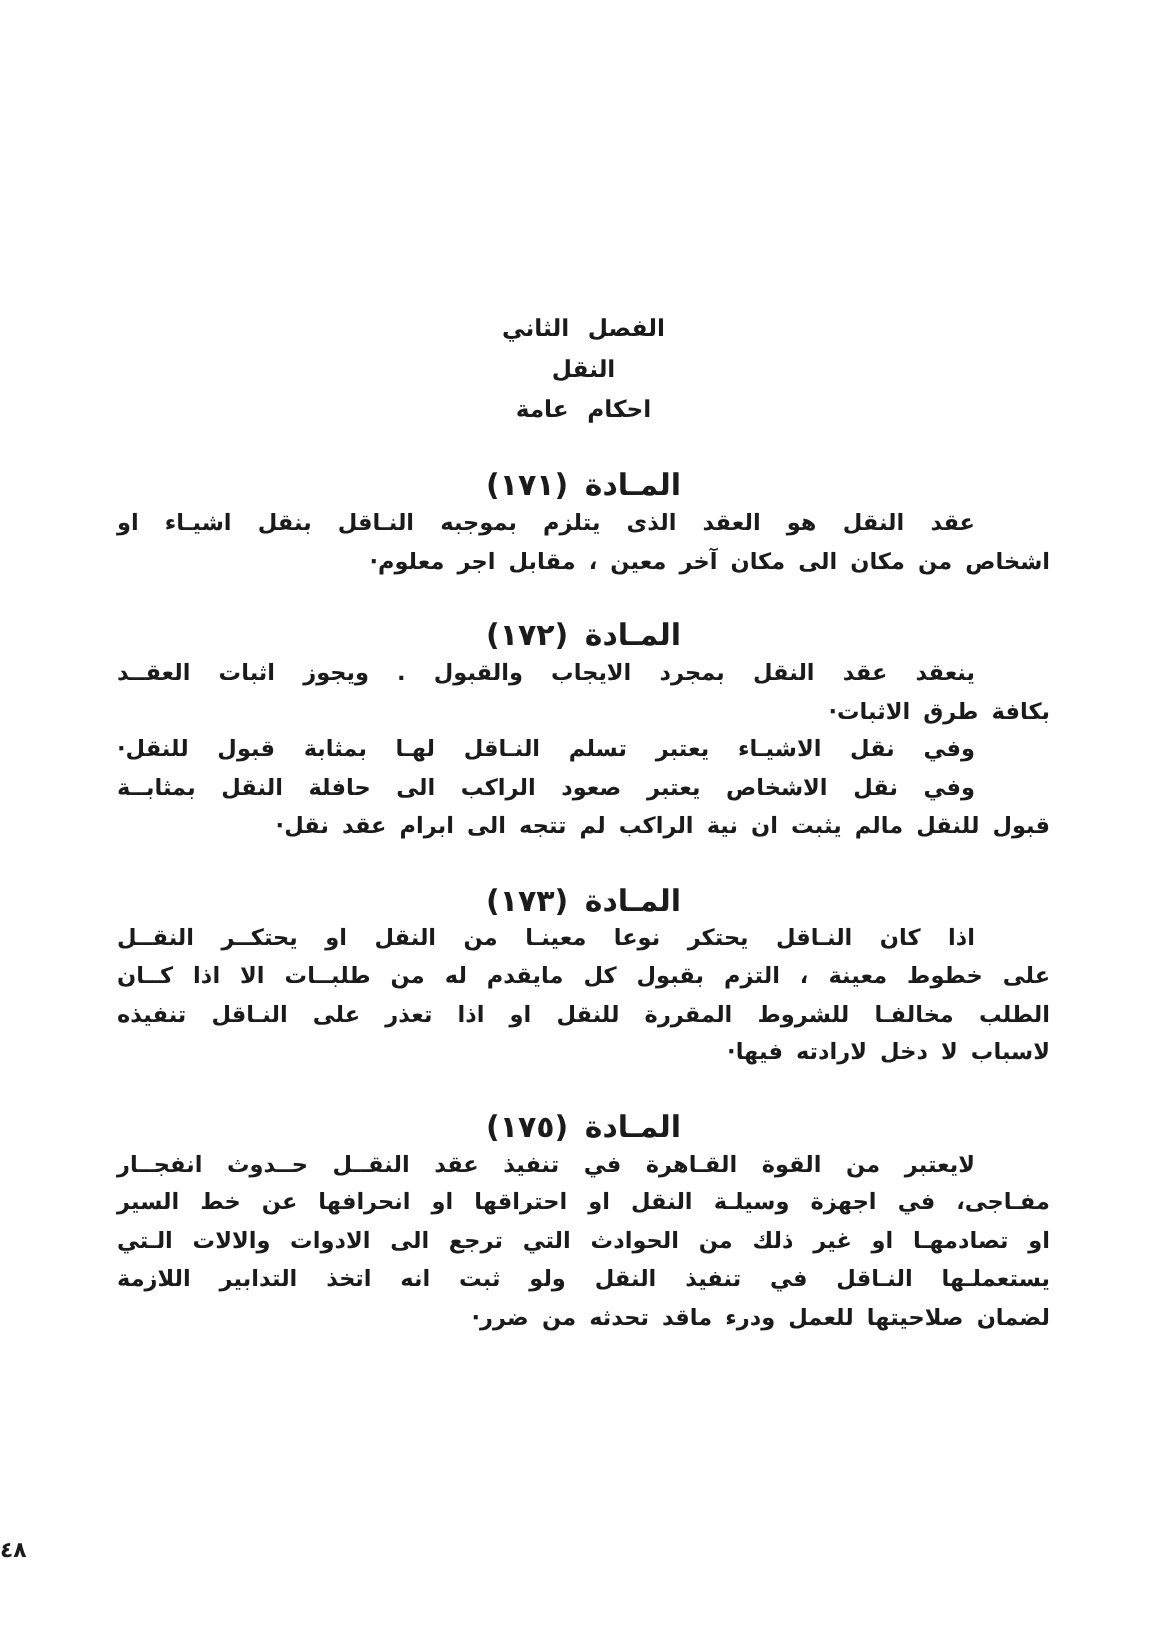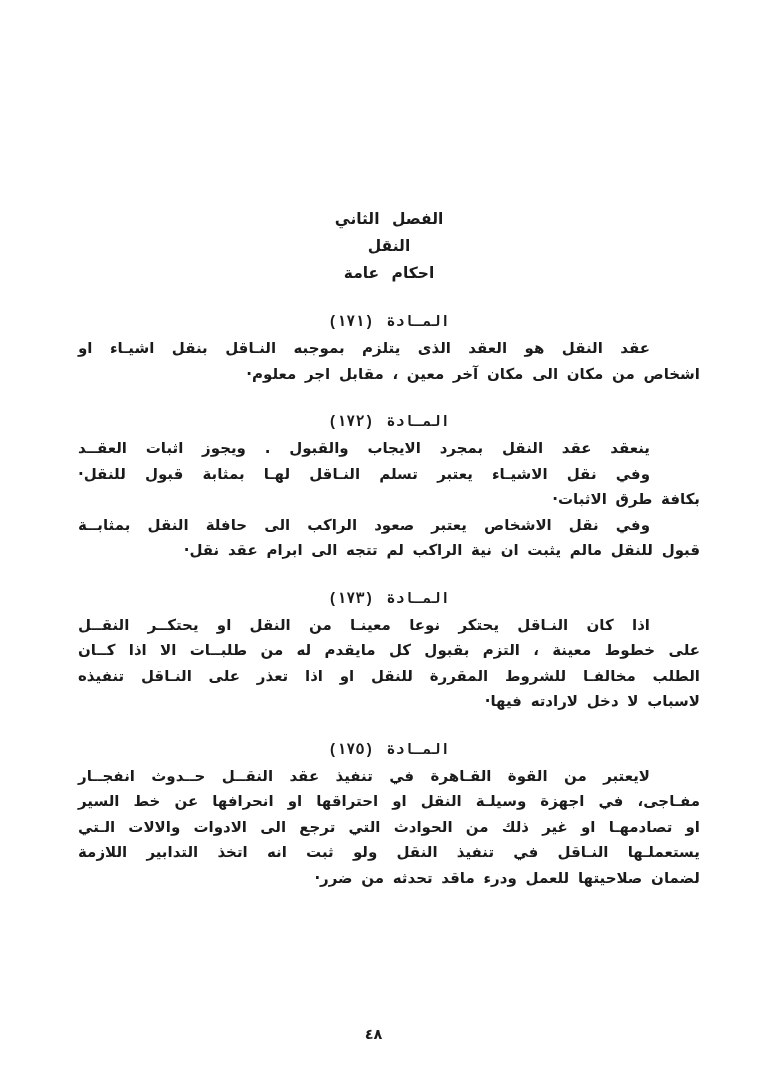--- a/index.html
+++ b/index.html
@@ -26,45 +26,44 @@
     text-align: center;
     font-size: 15.5px;
     line-height: 27px;
     word-spacing: 7px;
     letter-spacing: 0.3px;
   }
   .article { margin-top: 23px; }
   .article.first-article { margin-top: 23px; }
   .article-header {
     text-align: center;
-    font-size: 15px;
+    font-size: 20px;
     line-height: 26px;
     word-spacing: 4px;
-    font-family: Liberation Mono, monospace;
   }
   .line {
     font-size: 15px;
     line-height: 25.5px;
     word-spacing: 2px;
   }
   .line.first { padding-right: 50px; }
   .line.j {
     text-align: justify;
     text-align-last: justify;
     text-justify: inter-word;
   }
   .line.end {
     word-spacing: 3.5px;
   }
   .page-number {
     position: absolute;
     top: 1026px;
     left: 0;
     right: 0;
-    text-align: center;
+    text-align: left;
     font-size: 14.5px;
     letter-spacing: 7px;
     padding-right: 30px; 
   }
 </style>
 </head>
 <body>
 
 <div class="page">
   <div class="content">
@@ -77,22 +76,22 @@
 
     <div class="article first-article">
       <div class="article-header">المـادة (١٧١)</div>
       <div class="line first j">عقد النقل هو العقد الذى يتلزم بموجبه النـاقل بنقل اشيـاء او</div>
       <div class="line end">اشخاص من مكان الى مكان آخر معين ، مقابل اجر معلوم·</div>
     </div>
 
     <div class="article">
       <div class="article-header">المـادة (١٧٢)</div>
       <div class="line first j">ينعقد عقد النقل بمجرد الايجاب والقبول . ويجوز اثبات العقــد</div>
+      <div class="line end">بكافة طرق الاثبات·</div>
       <div class="line first j">وفي نقل الاشيـاء يعتبر تسلم النـاقل لهـا بمثابة قبول للنقل·</div>
-      <div class="line end">بكافة طرق الاثبات·</div>
       <div class="line first j">وفي نقل الاشخاص يعتبر صعود الراكب الى حافلة النقل بمثابــة</div>
       <div class="line end">قبول للنقل مالم يثبت ان نية الراكب لم تتجه الى ابرام عقد نقل·</div>
     </div>
 
     <div class="article">
       <div class="article-header">المـادة (١٧٣)</div>
       <div class="line first j">اذا كان النـاقل يحتكر نوعا معينـا من النقل او يحتكــر النقــل</div>
       <div class="line j">على خطوط معينة ، التزم بقبول كل مايقدم له من طلبــات الا اذا كــان</div>
       <div class="line j">الطلب مخالفـا للشروط المقررة للنقل او اذا تعذر على النـاقل تنفيذه</div>
       <div class="line end">لاسباب لا دخل لارادته فيها·</div>

